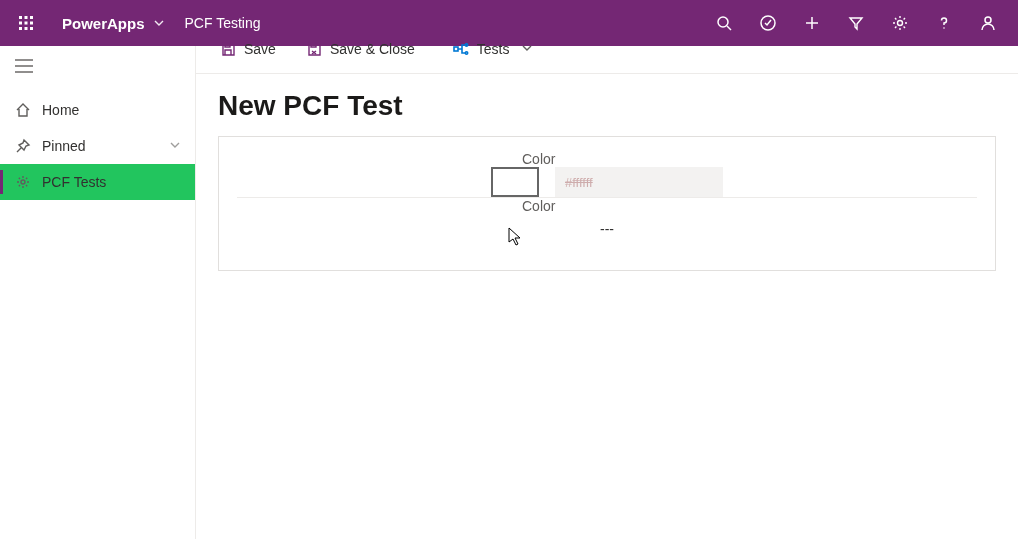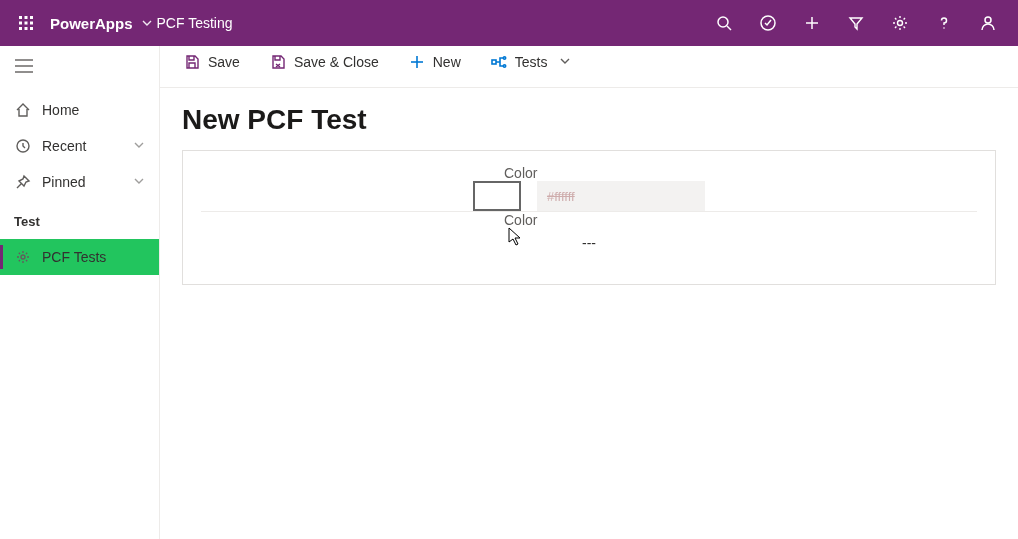--- a/index.html
+++ b/index.html
@@ -1,48 +1,48 @@
 <!DOCTYPE html>
 <html><head>
   <meta charset="utf-8">
   <style>
     * { margin: 0; padding: 0; box-sizing: border-box; }
     body { font-family: "Segoe UI", -apple-system, sans-serif; font-size: 14px; color: #323130; width: 1018px; height: 539px; overflow: hidden; background: #fff; }
 
     
     .top-bar { height: 46px; background: #742774; display: flex; align-items: center; color: #fff; padding: 0 8px; }
     .waffle { width: 36px; height: 36px; display: flex; align-items: center; justify-content: center; cursor: pointer; }
-    .brand { font-weight: 600; font-size: 15px; margin-left: 6px; display: flex; align-items: center; gap: 8px; }
+    .brand { font-weight: 600; font-size: 15px; margin-left: 18px; display: flex; align-items: center; gap: 8px; }
     .brand-chev { opacity: 0.9; }
-    .app-title { font-size: 14px; margin-left: 4px; font-weight: 400; }
+    .app-title { font-size: 14px; margin-left: 20px; font-weight: 400; }
     .top-spacer { flex: 1; }
     .top-icons { display: flex; }
     .top-icon { width: 44px; height: 46px; display: flex; align-items: center; justify-content: center; cursor: pointer; }
     .top-icon svg { stroke: #fff; fill: none; }
 
     
     .shell { display: flex; height: calc(539px - 46px); }
 
     
-    .sidebar { width: 160px; border-right: 1px solid #edebe9; display: flex; flex-direction: column; background: #fff; }
+    .sidebar { width: 196px; border-right: 1px solid #edebe9; display: flex; flex-direction: column; background: #fff; }
     .hamburger-row { height: 40px; display: flex; align-items: center; padding: 0 12px; }
     .hamburger { width: 24px; height: 24px; display: flex; align-items: center; justify-content: center; cursor: pointer; }
     .nav-list { padding-top: 6px; }
     .nav-item { height: 36px; display: flex; align-items: center; padding: 0 14px; cursor: pointer; color: #323130; position: relative; }
     .nav-item .nav-icon { width: 18px; display: flex; align-items: center; justify-content: center; margin-right: 10px; }
     .nav-item .chev { margin-left: auto; opacity: 0.6; }
     .nav-section-label { font-size: 13px; font-weight: 600; padding: 14px 14px 10px; color: #323130; }
     .nav-item.area-active { background: #22c55e; }
     .nav-item.area-active::before { content: ""; position: absolute; left: 0; top: 6px; bottom: 6px; width: 3px; background: #742774; }
 
     
     .main { flex: 1; display: flex; flex-direction: column; }
 
     
-    .toolbar { height: 42px; border-bottom: 1px solid #edebe9; display: flex; align-items: flex-start; padding: 0 14px; gap: 2px; }
+    .toolbar { height: 28px; border-bottom: 1px solid #edebe9; display: flex; align-items: flex-end; padding: 8px 14px; gap: 2px; }
     .tool-btn { height: 32px; padding: 0 10px; display: flex; align-items: center; gap: 8px; cursor: pointer; color: #323130; border-radius: 2px; }
     .tool-btn .ticon { width: 16px; height: 16px; display: flex; align-items: center; justify-content: center; }
     .tool-sep { width: 6px; }
     .tool-chev { margin-left: 4px; }
 
     
     .content { padding: 16px 22px; }
     .page-title { font-size: 28px; font-weight: 600; color: #1b1a19; margin-bottom: 14px; }
     .tabs { display: flex; border-bottom: 1px solid transparent; margin-bottom: 14px; }
     .tab { padding: 6px 2px 8px; margin-right: 24px; cursor: pointer; font-weight: 600; font-size: 14px; color: #323130; position: relative; }
@@ -158,46 +158,31 @@
         <span class="nav-icon">
           <svg width="16" height="16" viewBox="0 0 16 16">
               <path d="M2 8 L8 2 L14 8 M4 7 L4 14 L12 14 L12 7" class="stroke"></path>
             </svg>
         </span>
         <span>Home</span>
       </div>
       <div class="nav-item">
         <span class="nav-icon">
           <svg width="16" height="16" viewBox="0 0 16 16">
-              <circle cx="8" cy="8" r="6" class="stroke"></circle>
-              <path d="M8 5 L8 8 L10 10" class="stroke"></path>
-            </svg>
-        </span>
-        <span>Recent</span>
-        <span class="chev">
-          <svg width="12" height="12" viewBox="0 0 12 12">
-              <path d="M2 4 L6 8 L10 4" class="stroke"></path>
-            </svg>
-        </span>
-      </div>
-      <div class="nav-item">
-        <span class="nav-icon">
-          <svg width="16" height="16" viewBox="0 0 16 16">
               <path d="M9 2 L14 7 L11 8 L9 12 L4 7 L8 5 Z M6.5 9.5 L2 14" class="stroke"></path>
             </svg>
         </span>
         <span>Pinned</span>
         <span class="chev">
           <svg width="12" height="12" viewBox="0 0 12 12">
               <path d="M2 4 L6 8 L10 4" class="stroke"></path>
             </svg>
         </span>
       </div>
     </div>
-    <div class="nav-section-label">Test</div>
     <div class="nav-item area-active">
       <span class="nav-icon">
         <svg width="16" height="16" viewBox="0 0 16 16">
             <circle cx="8" cy="8" r="2" class="stroke"></circle>
             <path d="M8 2 L8 4 M8 12 L8 14 M2 8 L4 8 M12 8 L14 8 M3.8 3.8 L5 5 M11 11 L12.2 12.2 M12.2 3.8 L11 5 M5 11 L3.8 12.2" class="stroke"></path>
           </svg>
       </span>
       <span>PCF Tests</span>
     </div>
   </div>
@@ -217,29 +202,20 @@
       <div class="tool-btn">
         <span class="ticon">
           <svg width="16" height="16" viewBox="0 0 16 16">
               <path d="M3 2 L11 2 L14 5 L14 14 L3 14 Z M5 2 L5 6 L10 6 L10 2" class="stroke-purple"></path>
               <path d="M6 10 L10 13 M10 10 L6 13" class="stroke-purple"></path>
             </svg>
         </span>
         <span>Save &amp; Close</span>
       </div>
       <div class="tool-sep"></div>
-      <div class="tool-btn">
-        <span class="ticon">
-          <svg width="16" height="16" viewBox="0 0 16 16">
-              <line x1="8" y1="2" x2="8" y2="14" class="stroke-blue"></line>
-              <line x1="2" y1="8" x2="14" y2="8" class="stroke-blue"></line>
-            </svg>
-        </span>
-        <span>New</span>
-      </div>
       <div class="tool-sep"></div>
       <div class="tool-btn">
         <span class="ticon">
           <svg width="16" height="16" viewBox="0 0 16 16">
               <rect x="1" y="6" width="4" height="4" class="stroke-blue"></rect>
               <path d="M5 8 L9 8 L9 4 L13 4 M9 8 L9 12 L13 12" class="stroke-blue"></path>
               <circle cx="13.5" cy="4" r="1.2" class="stroke-blue"></circle>
               <circle cx="13.5" cy="12" r="1.2" class="stroke-blue"></circle>
             </svg>
         </span>

